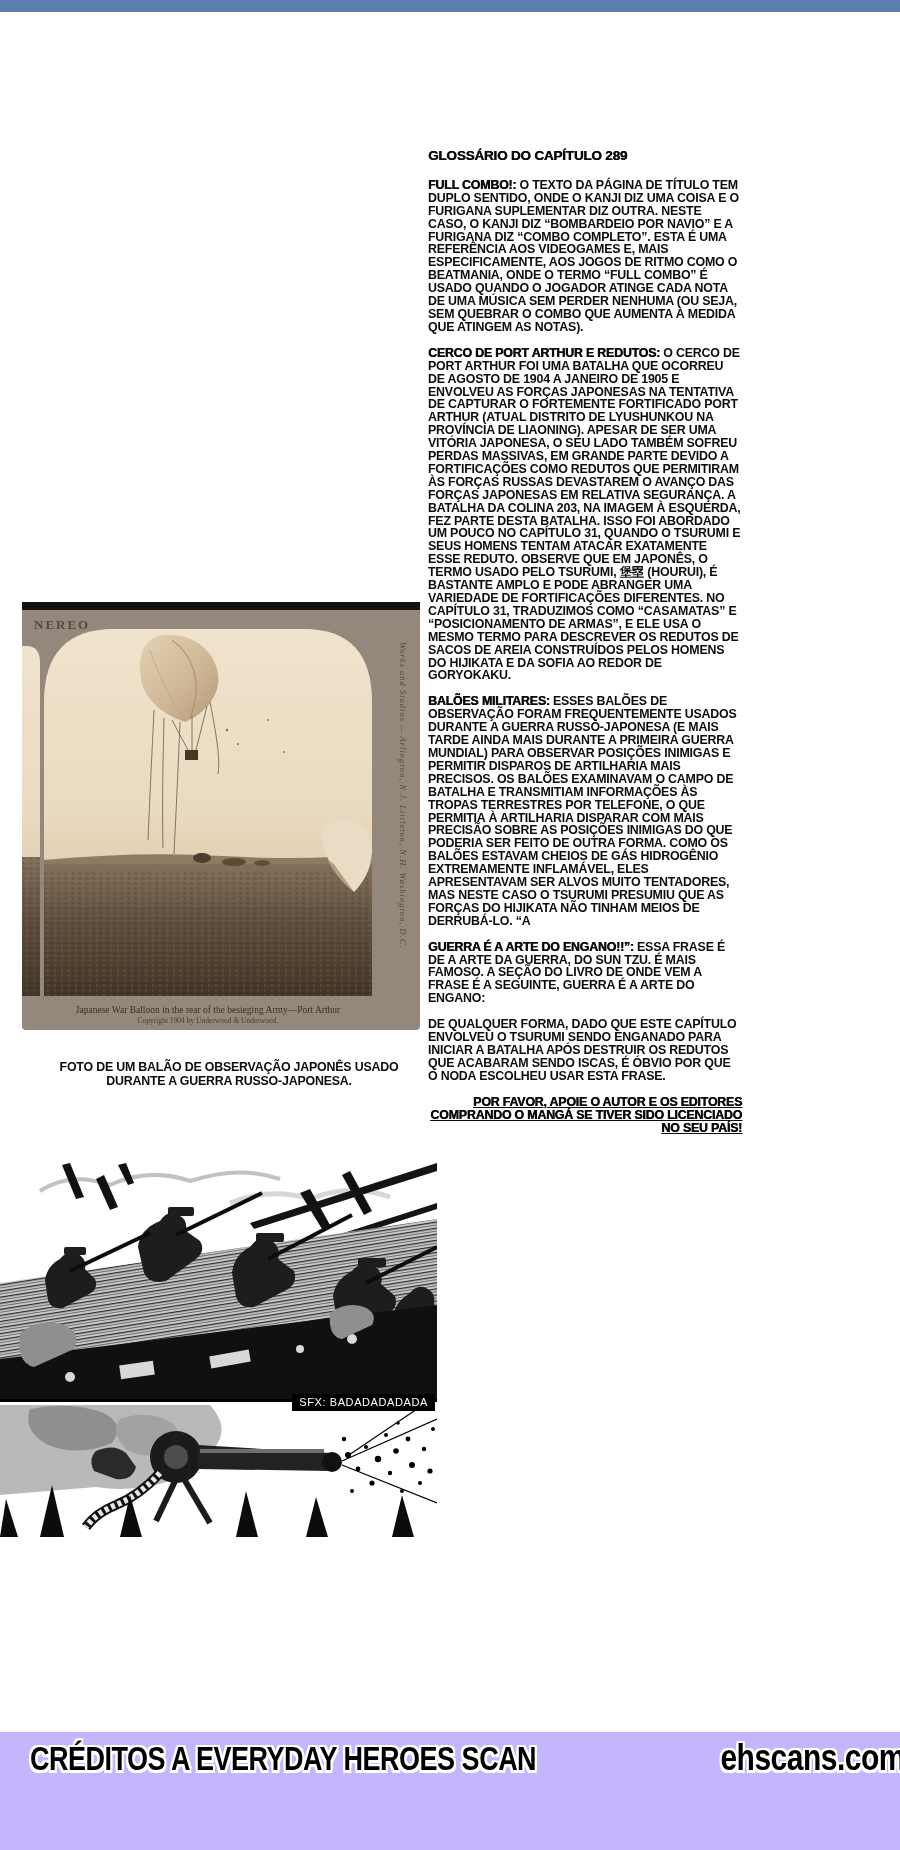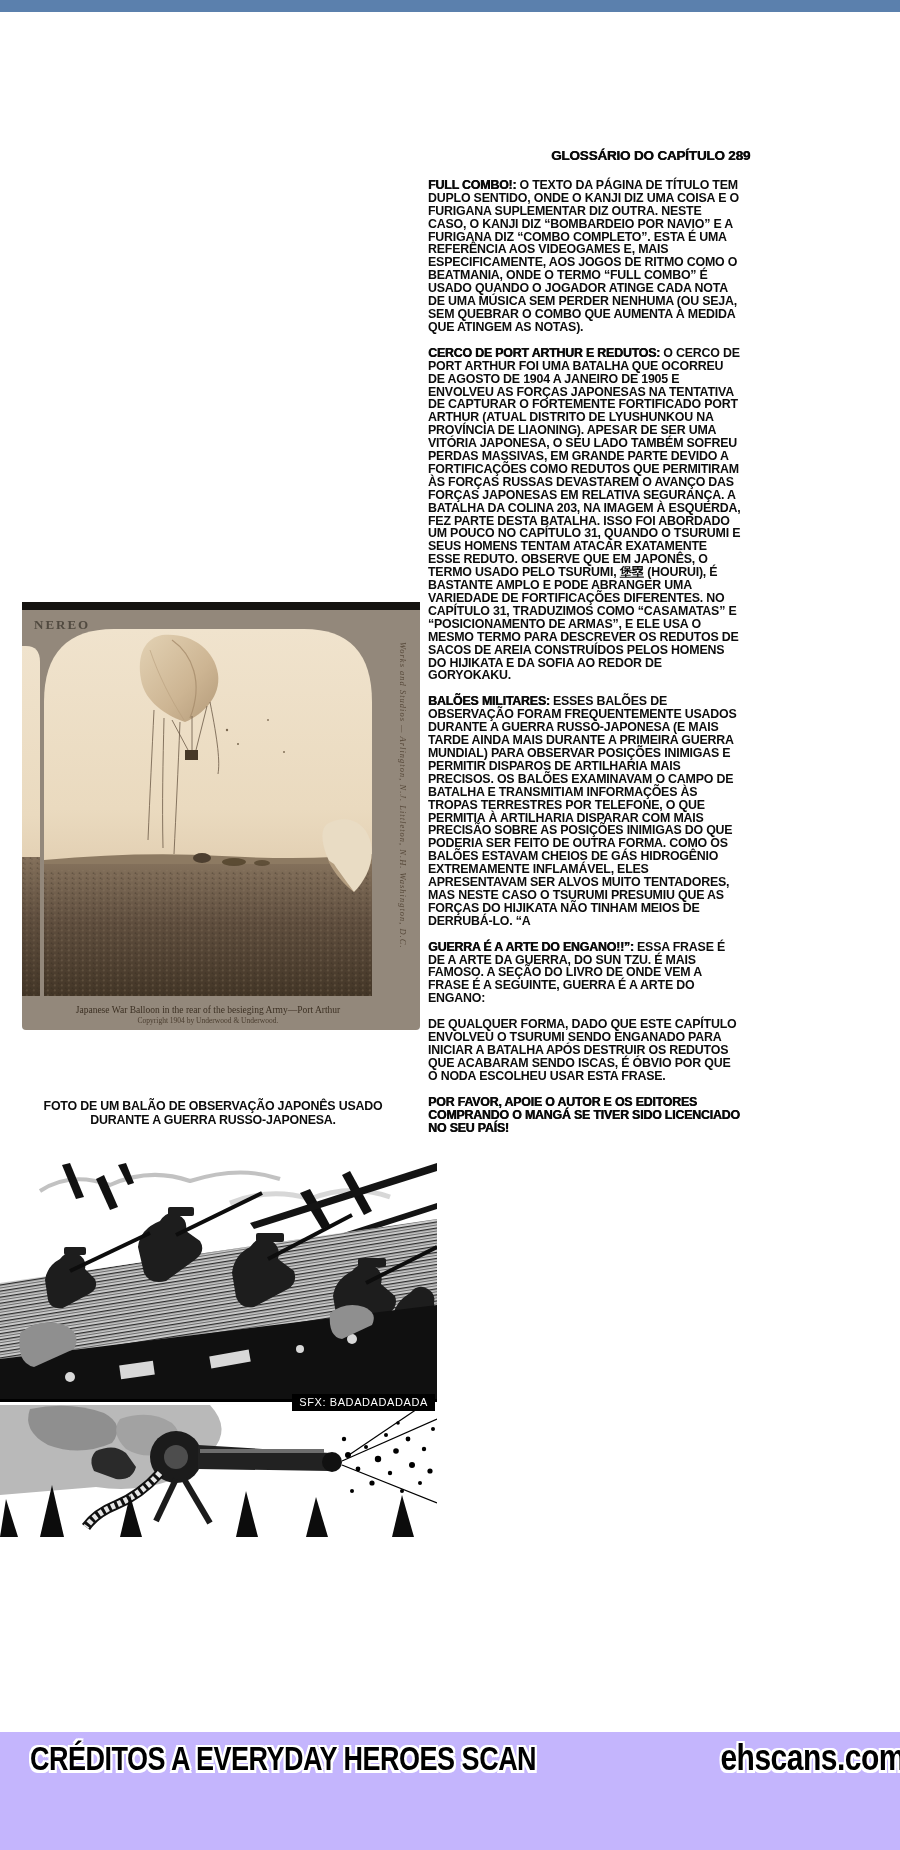--- a/index.html
+++ b/index.html
@@ -3,28 +3,28 @@
 <meta charset="utf-8">
 <style>
   html,body{margin:0;padding:0;background:#fff;}
   #page{position:relative;width:900px;height:1850px;background:#ffffff;overflow:hidden;
         font-family:"Liberation Sans",sans-serif;}
   .topbar{position:absolute;left:0;top:0;width:900px;height:12px;}
   
   .column{position:absolute;left:428px;top:150px;width:322px;color:#0c0c0c;
           font-weight:700;font-size:12.4px;line-height:12.9px;letter-spacing:-0.2px;}
   .column p{margin:0 8px 13px 0;}
-  .g-title{text-align:right;font-size:13.5px;margin:0 0 16px 0;text-shadow:0.5px 0 0 #000;}
+  .g-title{text-align:left;font-size:13.5px;margin:0 0 16px 0;text-shadow:0.5px 0 0 #000;}
   .lead{text-shadow:0.5px 0 0 #000;}
   .quote{text-align:center;padding:0 14px;}
-  .support{text-align:left;text-shadow:0.5px 0 0 #000;}
+  .support{text-align:right;text-shadow:0.5px 0 0 #000;text-decoration:underline;}
   
   .photo-wrap{position:absolute;left:22px;top:602px;width:398px;height:428px;text-decoration:underline;}
-  .caption-pt{position:absolute;left:12px;top:1060px;width:402px;text-align:center;
-              font-weight:700;font-size:12.4px;line-height:14px;color:#0c0c0c;letter-spacing:-0.2px;margin-top:39px;}
+  .caption-pt{position:absolute;left:28px;top:1060px;width:402px;text-align:center;
+              font-weight:700;font-size:12.4px;line-height:14px;color:#0c0c0c;letter-spacing:-0.2px;}
   
   .manga{position:absolute;left:0;top:1163px;width:437px;height:374px;}
   .panel{display:block;}
   .sfx-box{position:absolute;top:231px;right:2px;background:#000;color:#fff;
            font-size:11px;font-weight:400;letter-spacing:0.6px;padding:2px 7px 3px 7px;}
   
   .footer{position:absolute;left:0;top:1732px;width:900px;height:118px;background:#c4b5fd;padding-left:41px;}
   .outline-text{color:#000;font-weight:700;letter-spacing:-0.5px;
     text-shadow:-2px -2px 0 #fff,2px -2px 0 #fff,-2px 2px 0 #fff,2px 2px 0 #fff,
                 -2px 0 0 #fff,2px 0 0 #fff,0 -2px 0 #fff,0 2px 0 #fff;}

